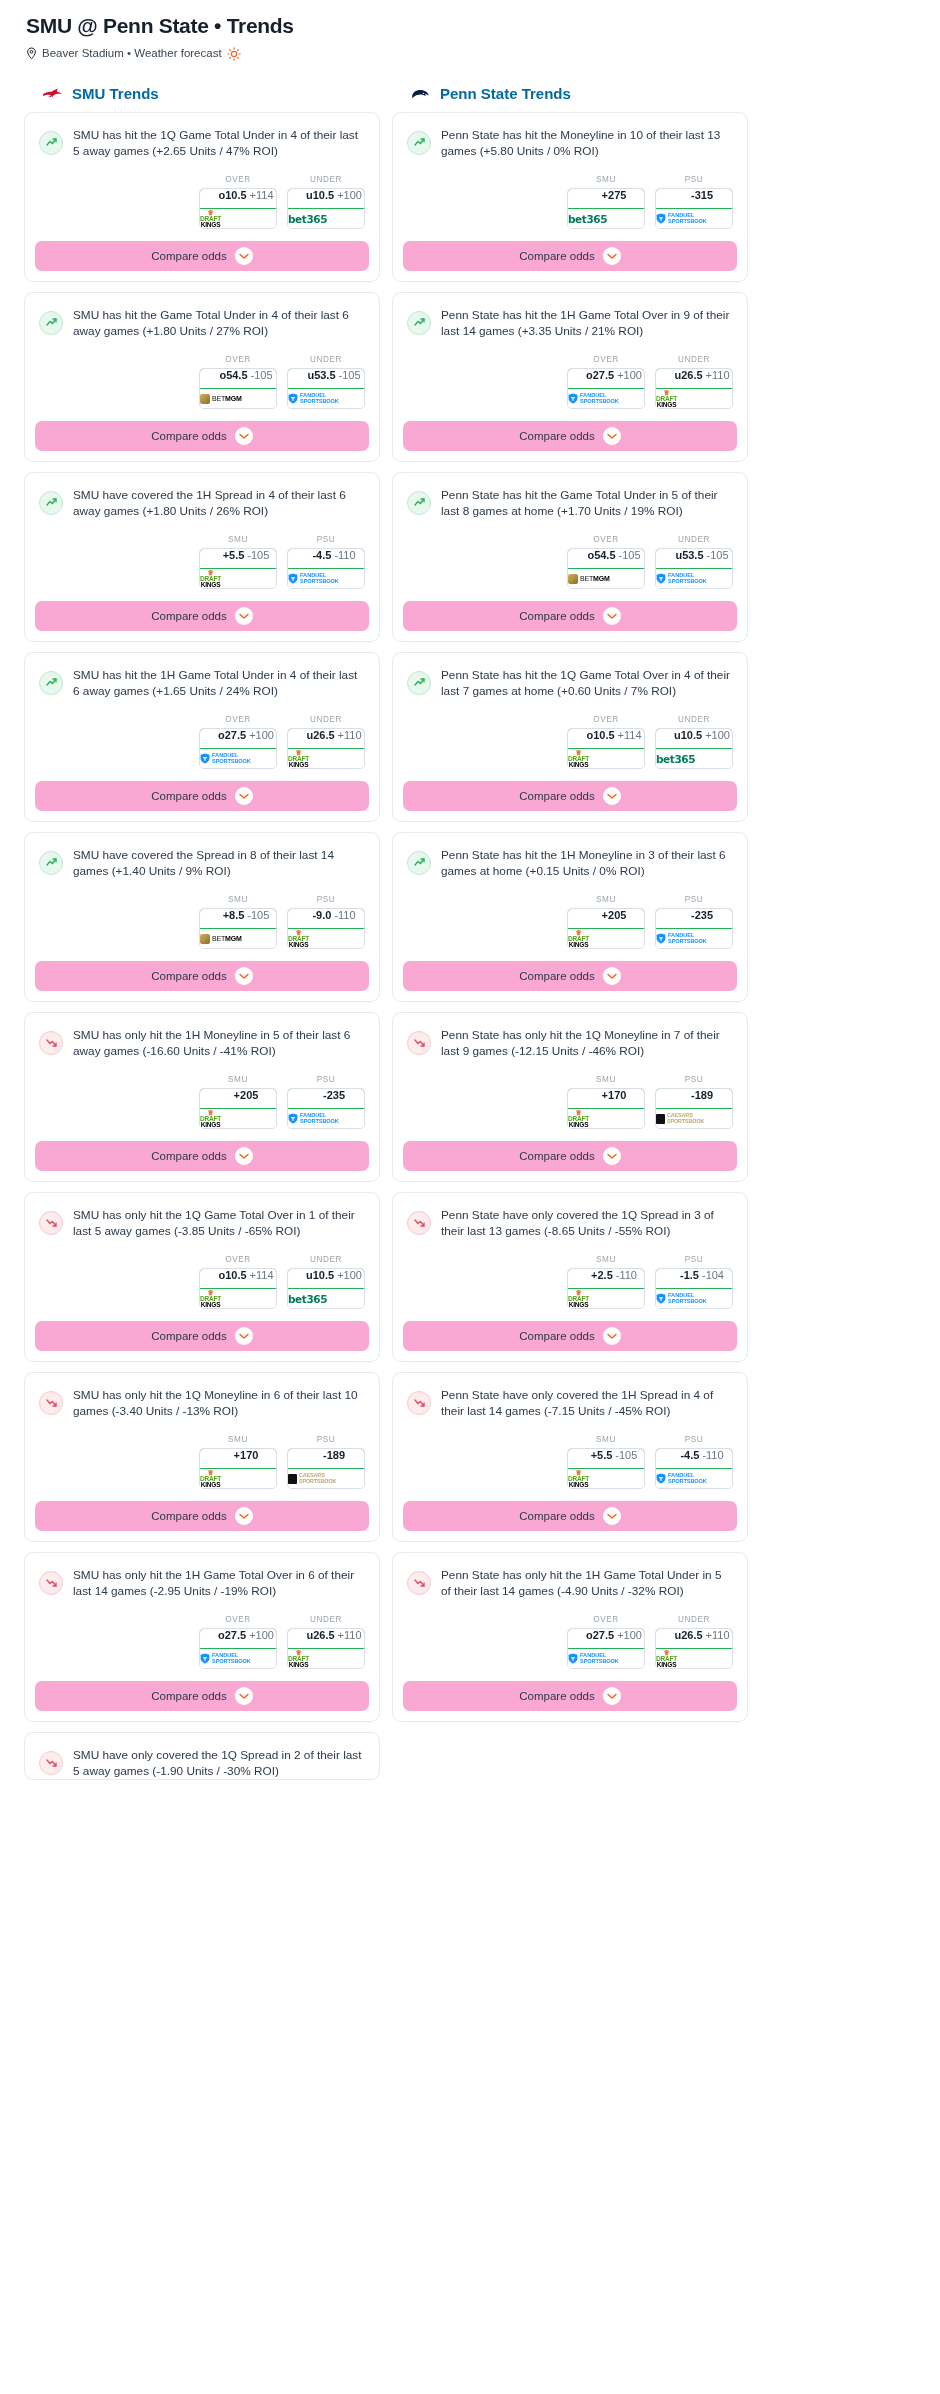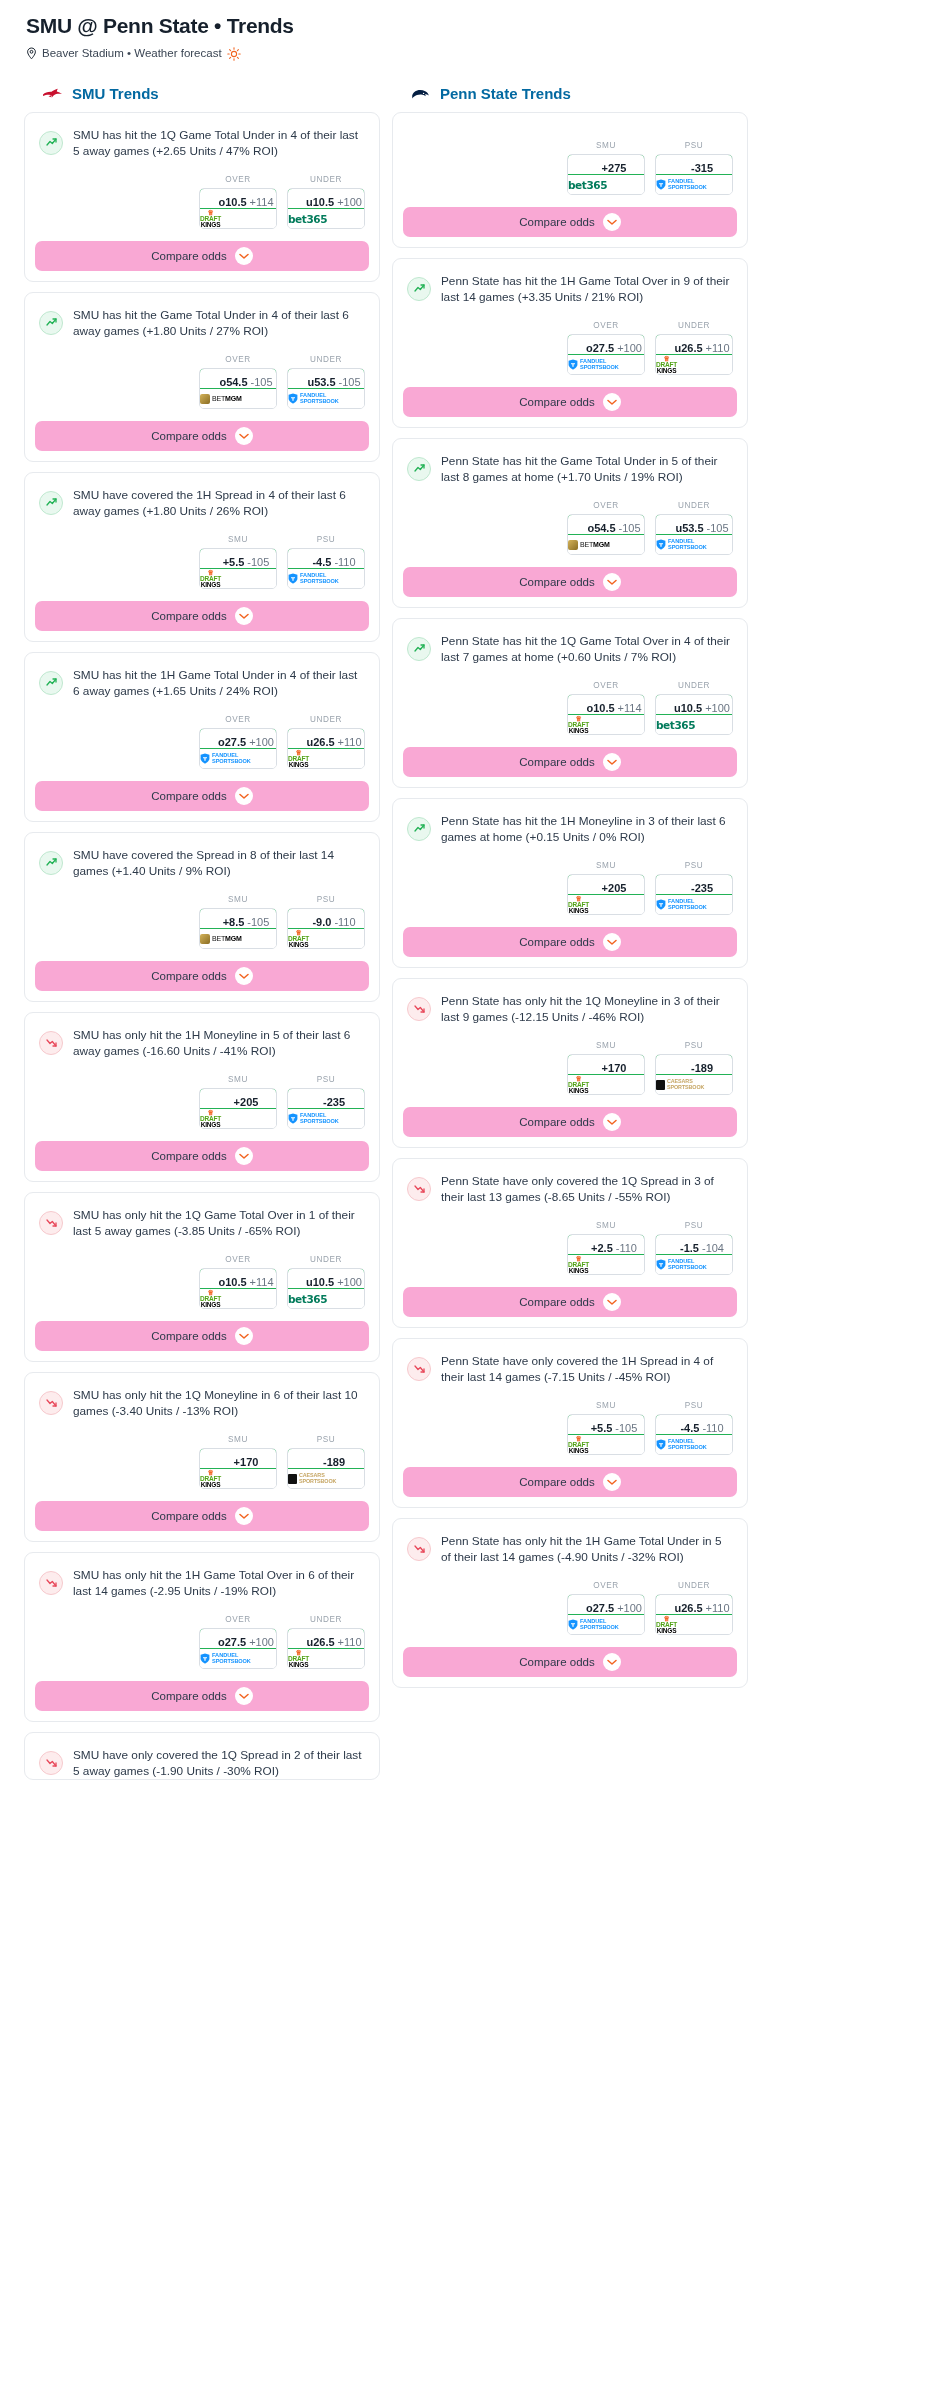--- a/index.html
+++ b/index.html
@@ -95,21 +95,21 @@
     border-radius: 5px;
     overflow: hidden;
     background: #fff;
   }
   .odds-value {
     border: 1px solid #22b256;
     border-radius: 5px 5px 0 0;
     margin: -1px -1px 0 -1px;
     height: 21px;
     display: flex;
-    align-items: flex-end;
+    align-items: flex-start;
     justify-content: center;
     gap: 3px;
     font-size: 11px;
     background: #fff;
     padding-left: 16px;
   }
   .odds-value .num { font-weight: bold; color: #16202c; }
   .odds-value .price { color: #6a7583; }
   .book-strip {
     height: 19px;
@@ -693,20 +693,29 @@
       <div class="col">
         <div class="col-head">
           <svg class="team-logo" viewBox="0 0 22 16">
             <path d="M2.2 9.6c.4-2.4 2.3-4.3 5-5.1 2.6-.8 5.6-.5 8 .8 1.9 1 3.2 2.5 3.6 4.1-1.2-.9-2.5-1.3-3.8-1.2.5.6.7 1.3.6 2-1.2-1-2.7-1.6-4.4-1.7-2.6-.2-5.2.6-7.3 2.3-.7.5-1.3 1.1-1.7 1.7z" fill="#041e42"></path>
             <circle cx="13.6" cy="7.4" r="0.7" fill="#fff"></circle>
           </svg>
           <span>Penn State Trends</span>
         </div>
         <div class="card">
           <div class="card-body">
+            <div class="trend-row">
+              <span class="trend-badge up">
+                <svg width="13" height="13" viewBox="0 0 13 13">
+                  <polyline points="2,9 5,5.5 7.3,7.5 11,3" fill="none" stroke="#22b256" stroke-width="1.3" stroke-linecap="round" stroke-linejoin="round"></polyline>
+                  <polyline points="8,3 11,3 11,6" fill="none" stroke="#22b256" stroke-width="1.3" stroke-linecap="round" stroke-linejoin="round"></polyline>
+                </svg>
+              </span>
+              <div class="trend-text">Penn State has hit the Moneyline in 10 of their last 13 games (+5.80 Units / 0% ROI)</div>
+            </div>
             <div class="odds-row">
               <div class="odds-col">
                 <div class="odds-label">SMU</div>
                 <div class="odds-pill">
                   <div class="odds-value">
                     <span class="num">+275</span>
                   </div>
                   <div class="book-strip">
                     <span class="book bk-b365">bet365</span>
                   </div>
@@ -955,21 +964,21 @@
         </div>
         <div class="card">
           <div class="card-body">
             <div class="trend-row">
               <span class="trend-badge down">
                 <svg width="13" height="13" viewBox="0 0 13 13">
                   <polyline points="2,4 5,7.5 7.3,5.5 11,10" fill="none" stroke="#e8485a" stroke-width="1.3" stroke-linecap="round" stroke-linejoin="round"></polyline>
                   <polyline points="8,10 11,10 11,7" fill="none" stroke="#e8485a" stroke-width="1.3" stroke-linecap="round" stroke-linejoin="round"></polyline>
                 </svg>
               </span>
-              <div class="trend-text">Penn State has only hit the 1Q Moneyline in 3 of their last 9 games (-12.15 Units / -46% ROI)</div>
+              <div class="trend-text">Penn State has only hit the 1Q Moneyline in 7 of their last 9 games (-12.15 Units / -46% ROI)</div>
             </div>
             <div class="odds-row">
               <div class="odds-col">
                 <div class="odds-label">SMU</div>
                 <div class="odds-pill">
                   <div class="odds-value">
                     <span class="num">+170</span>
                   </div>
                   <div class="book-strip">
                     <span class="book bk-dk">

